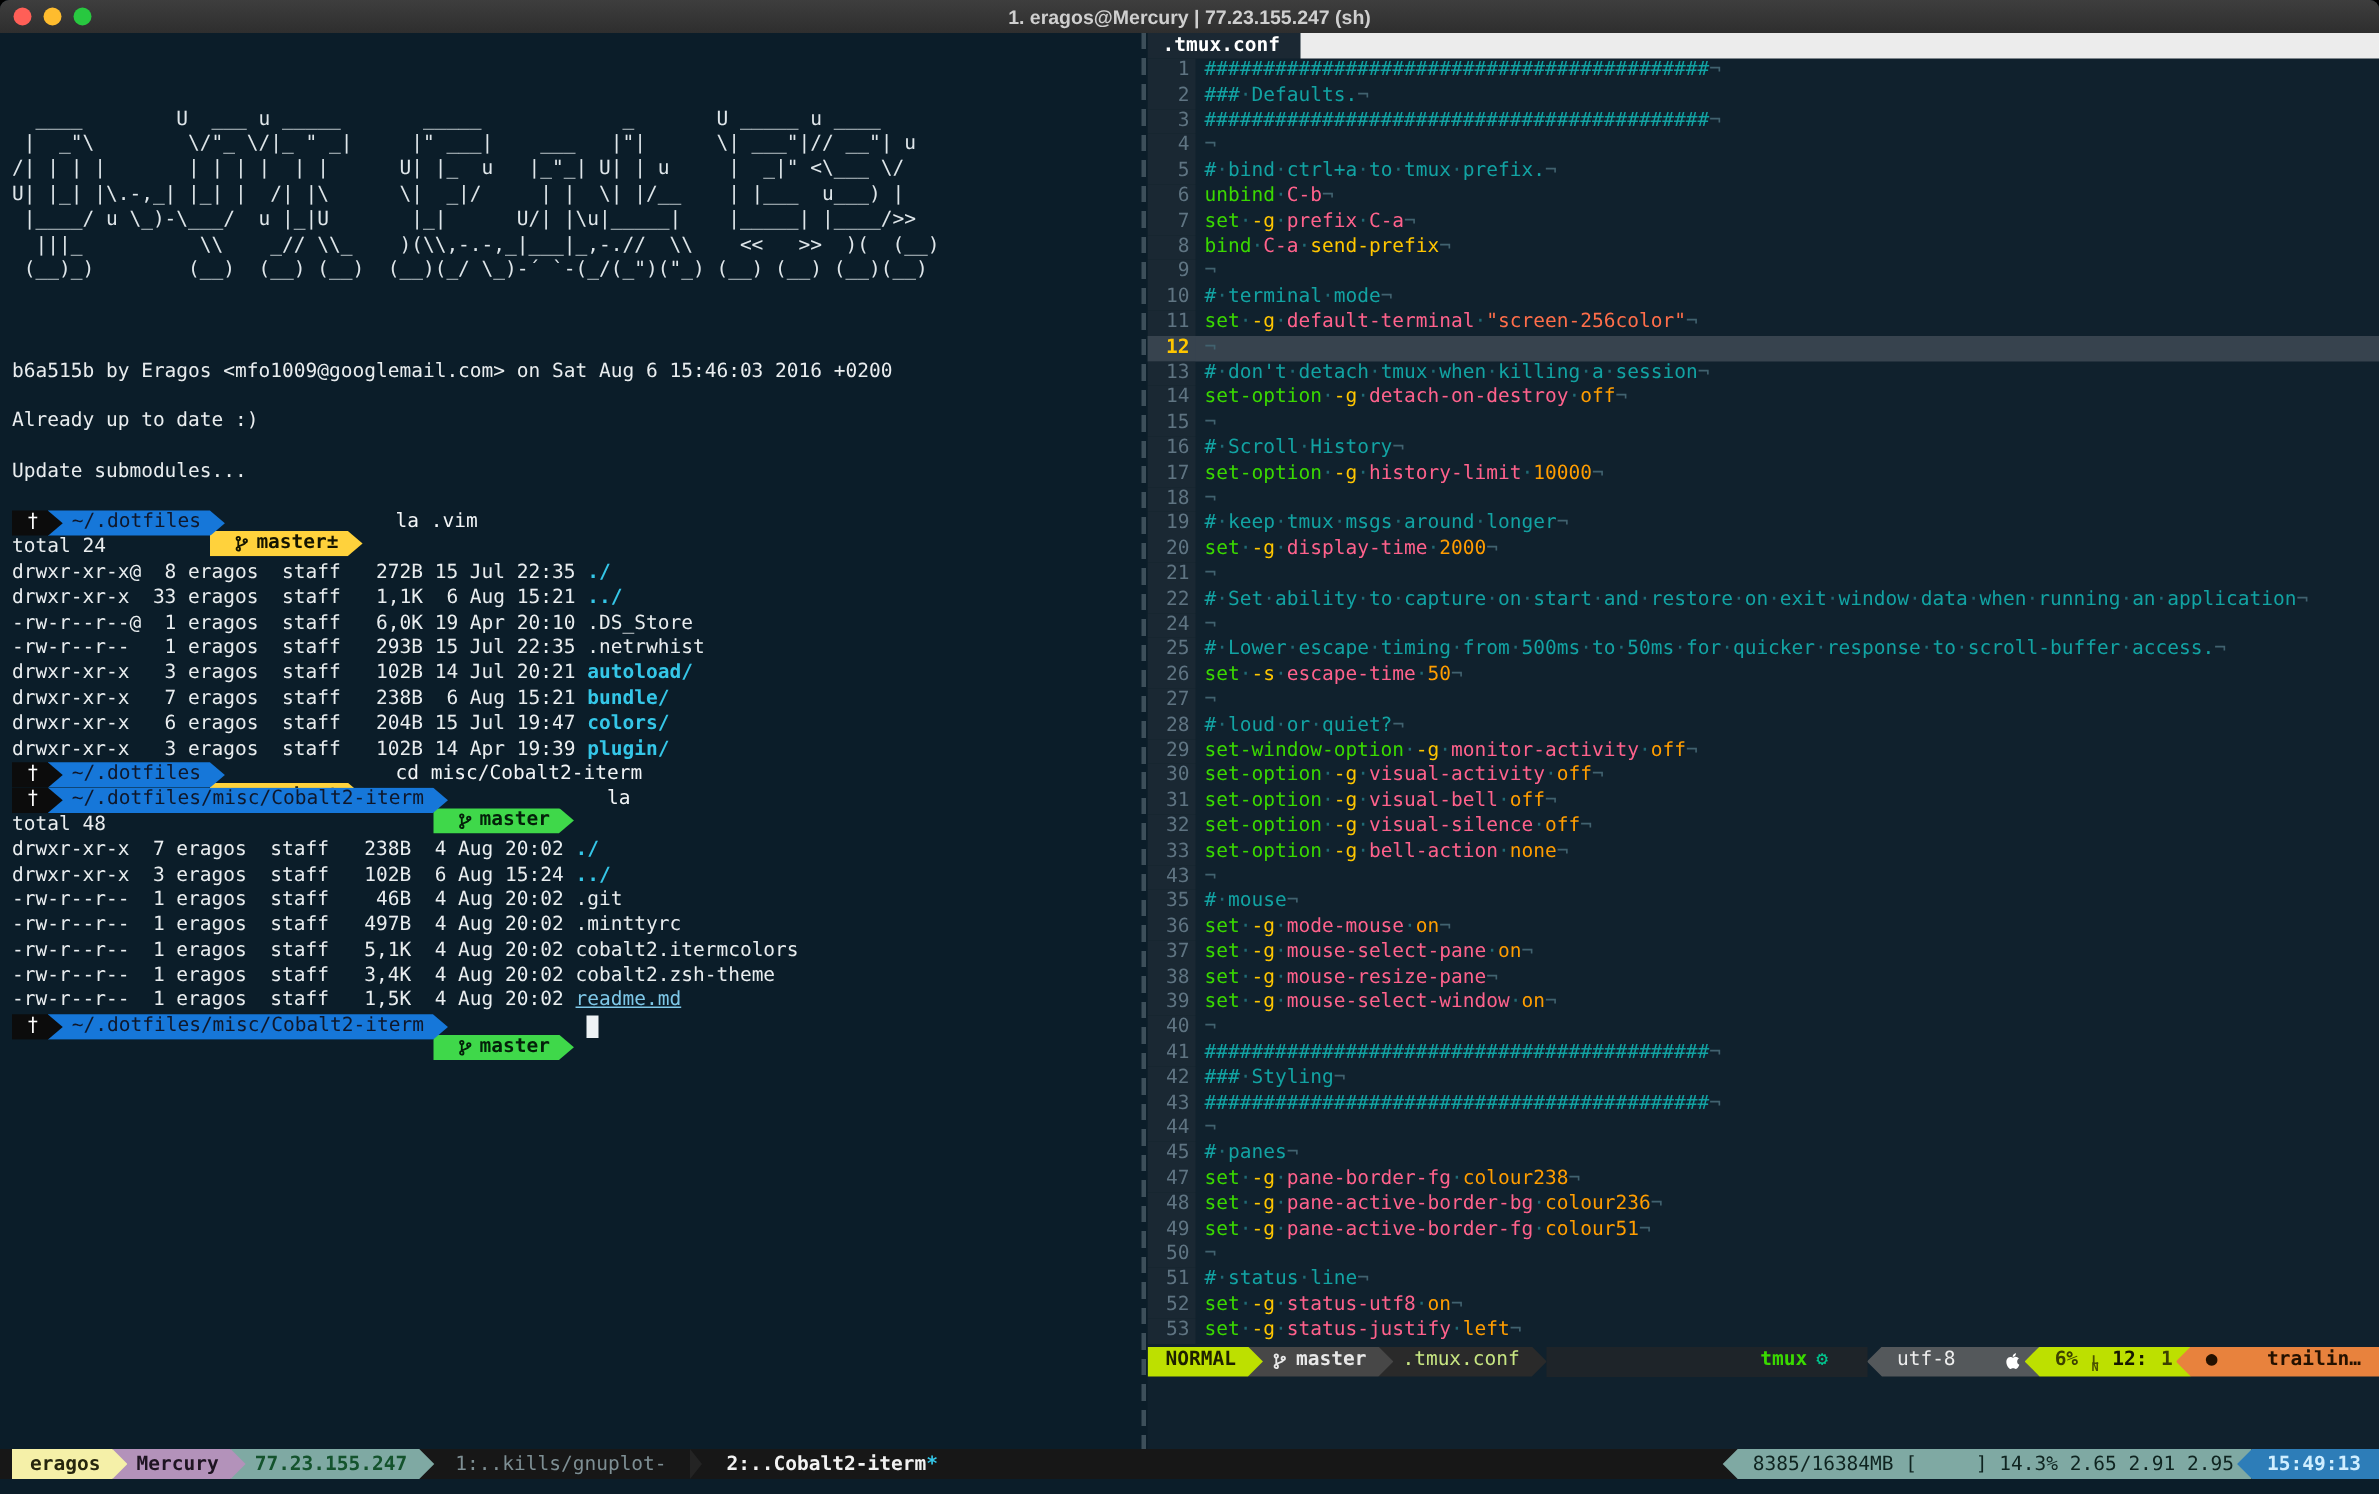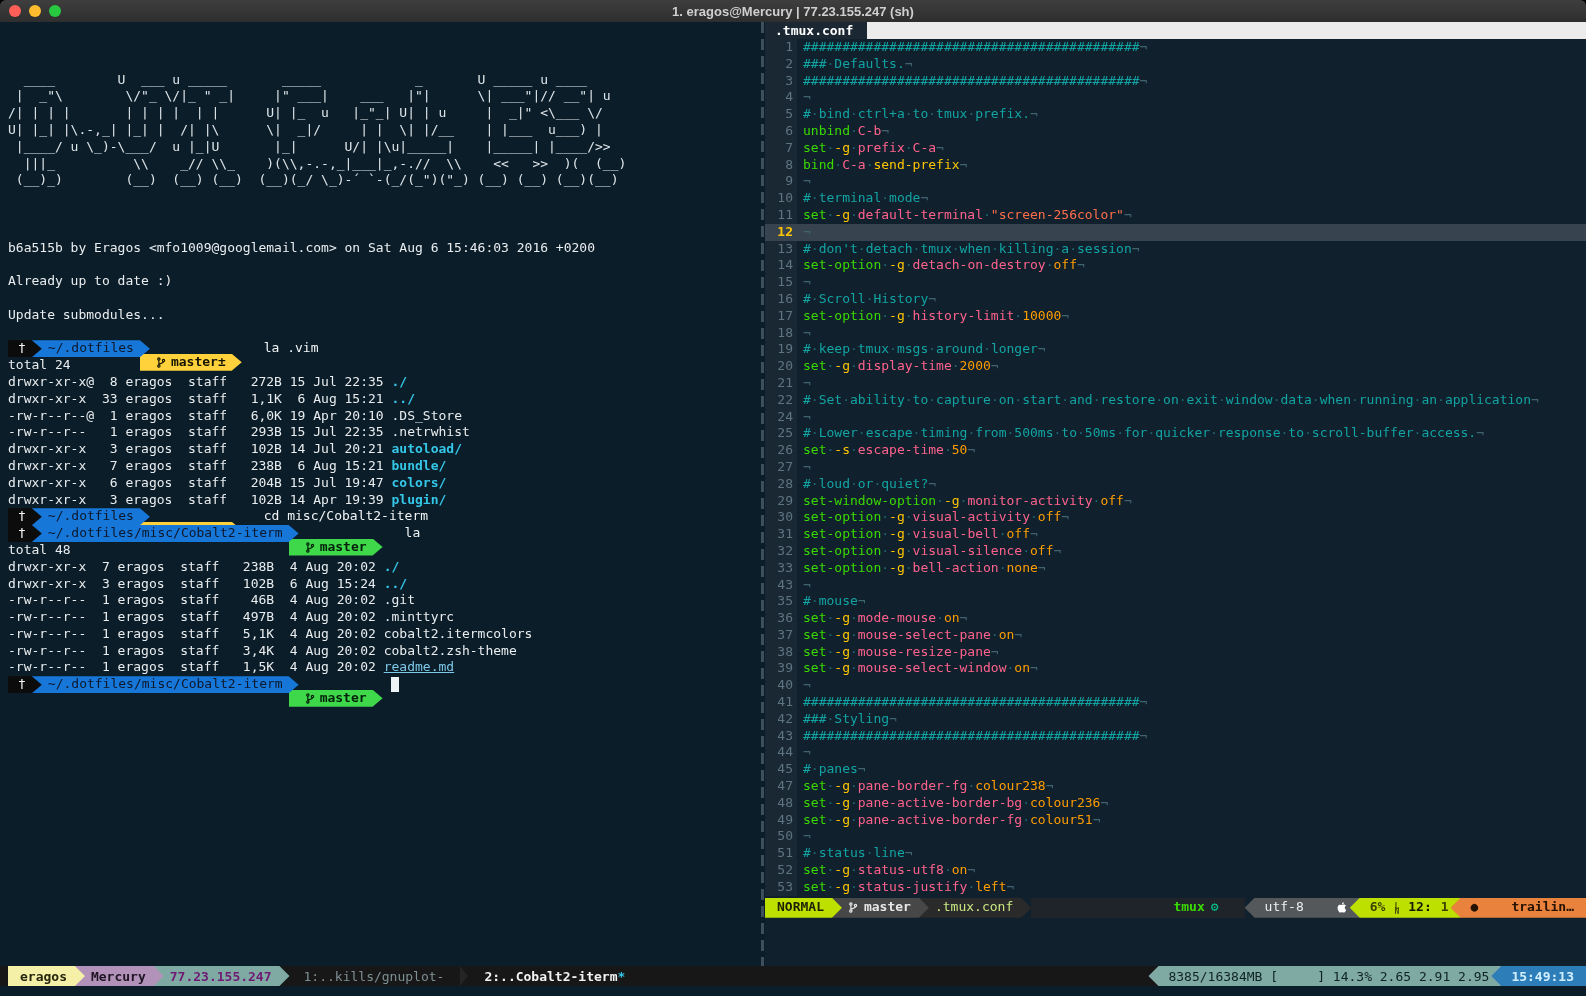--- a/index.html
+++ b/index.html
@@ -74,21 +74,21 @@
   .a-warn .dot{margin-right:7px;}
   .cmdline{height:16px;}
   
   .tmuxbar{position:absolute;left:0;right:0;bottom:10px;height:20px;background:#171717;
            display:flex;align-items:stretch;font-size:13px;font-weight:bold;}
   .tseg{display:inline-flex;align-items:center;padding:0 12px;position:relative;}
   .tseg-l{clip-path:polygon(0 0,calc(100% - 10px) 0,100% 50%,calc(100% - 10px) 100%,0 100%);padding-right:18px;}
   .tseg-l+.tseg-l{margin-left:-10px;padding-left:16px;}
   .t-user{background:#f5f0a8;color:#26260e;margin-left:8px;z-index:4;}
   .t-host{background:#b392ba;color:#1e1422;z-index:3;}
-  .t-ip{background:#7fa9a3;color:#701a75;z-index:2;}
+  .t-ip{background:#7fa9a3;color:#14532d;z-index:2;}
   .twin{display:inline-flex;align-items:center;color:#7e8f94;padding:0 14px;font-weight:normal;}
   .twin.active{color:#f2f2f2;font-weight:bold;}
   .twin .flag{color:#7e8f94;} .twin.active .flag{color:#35c7e8;}
   .warr{width:0;height:0;border-top:10px solid transparent;border-bottom:10px solid transparent;
         border-left:8px solid #242424;margin:0 2px;}
   .tspacer{flex:1;}
   .tseg-r{clip-path:polygon(10px 0,100% 0,100% 100%,10px 100%,0 50%);padding-left:20px;}
   .tseg-r+.tseg-r{margin-left:-10px;}
   .t-mem{background:#7fa9a3;color:#0f2420;white-space:pre;z-index:2;font-weight:normal;}
   .t-clock{background:#2d7db8;color:#cfeeff;z-index:3;}

